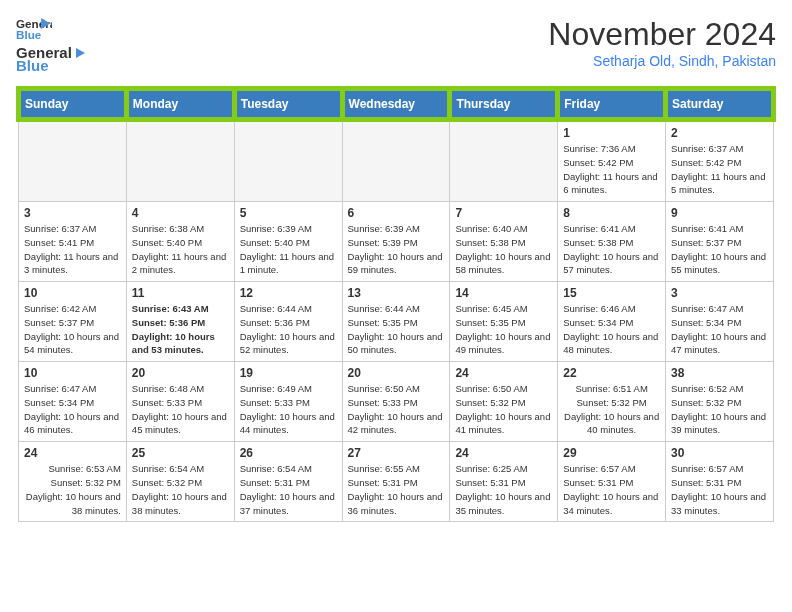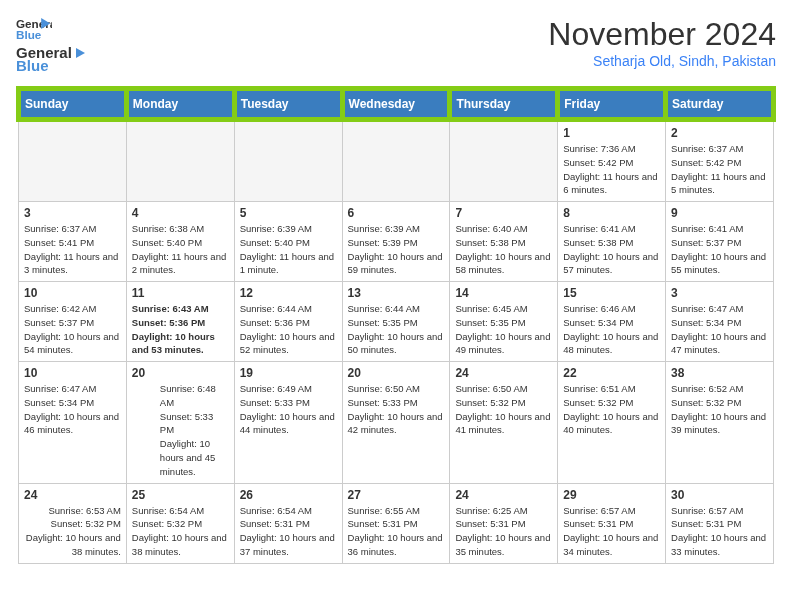--- a/index.html
+++ b/index.html
@@ -222,21 +222,21 @@
       </tr>
       <tr>
         <td>
           <span class="day-num">10</span>
           <div class="day-info" style="white-space: pre-line;">Sunrise: 6:47 AM
 Sunset: 5:34 PM
 Daylight: 10 hours and 46 minutes.</div>
         </td>
         <td>
           <span class="day-num">20</span>
-          <div class="day-info" style="white-space: pre-line; margin-left: 28px;">Sunrise: 6:48 AM
+          <div class="day-info" style="white-space: pre-line;">Sunrise: 6:48 AM
 Sunset: 5:33 PM
 Daylight: 10 hours and 45 minutes.</div>
         </td>
         <td>
           <span class="day-num">19</span>
           <div class="day-info" style="white-space: pre-line;">Sunrise: 6:49 AM
 Sunset: 5:33 PM
 Daylight: 10 hours and 44 minutes.</div>
         </td>
         <td>
@@ -246,21 +246,21 @@
 Daylight: 10 hours and 42 minutes.</div>
         </td>
         <td>
           <span class="day-num">24</span>
           <div class="day-info" style="white-space: pre-line;">Sunrise: 6:50 AM
 Sunset: 5:32 PM
 Daylight: 10 hours and 41 minutes.</div>
         </td>
         <td>
           <span class="day-num">22</span>
-          <div class="day-info" style="white-space: pre-line;">Sunrise: 6:51 AM
+          <div class="day-info" style="white-space: pre-line; text-align: center;">Sunrise: 6:51 AM
 Sunset: 5:32 PM
 Daylight: 10 hours and 40 minutes.</div>
         </td>
         <td>
           <span class="day-num">38</span>
           <div class="day-info" style="white-space: pre-line;">Sunrise: 6:52 AM
 Sunset: 5:32 PM
 Daylight: 10 hours and 39 minutes.</div>
         </td>
       </tr>

